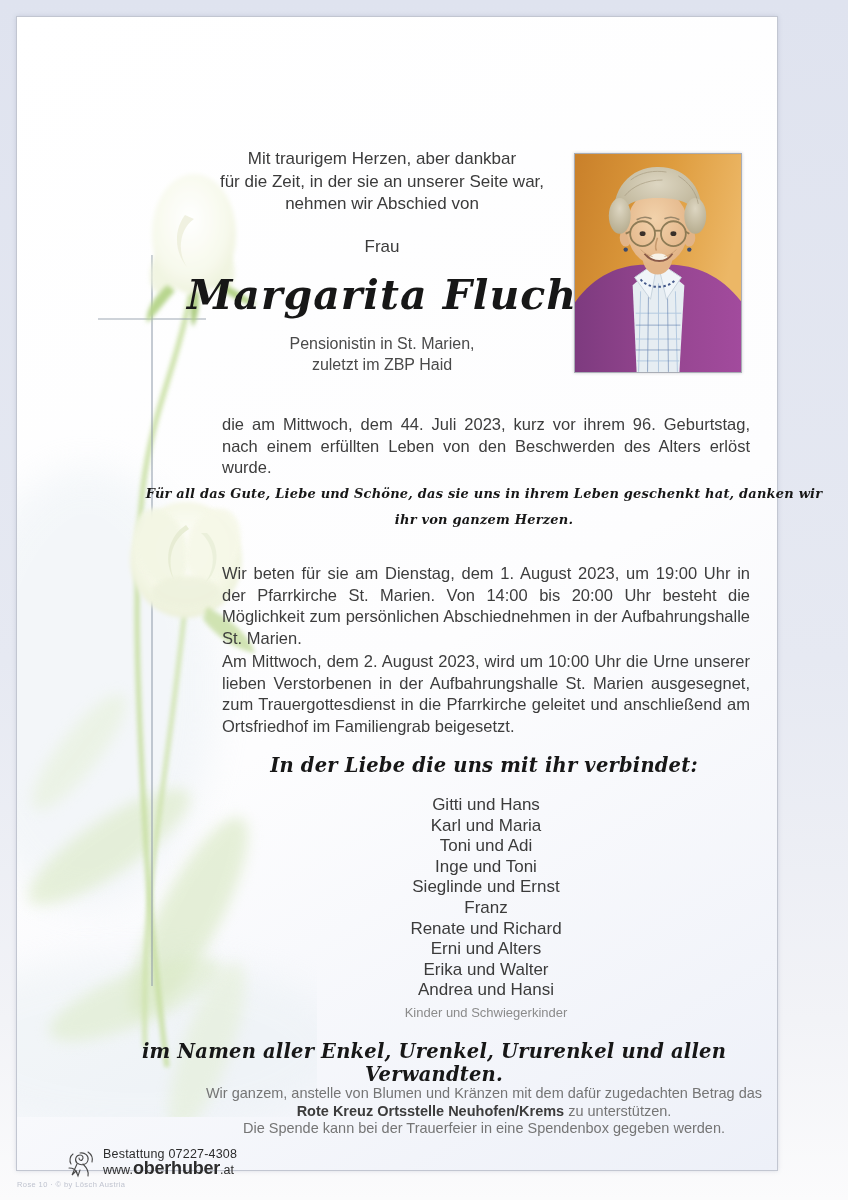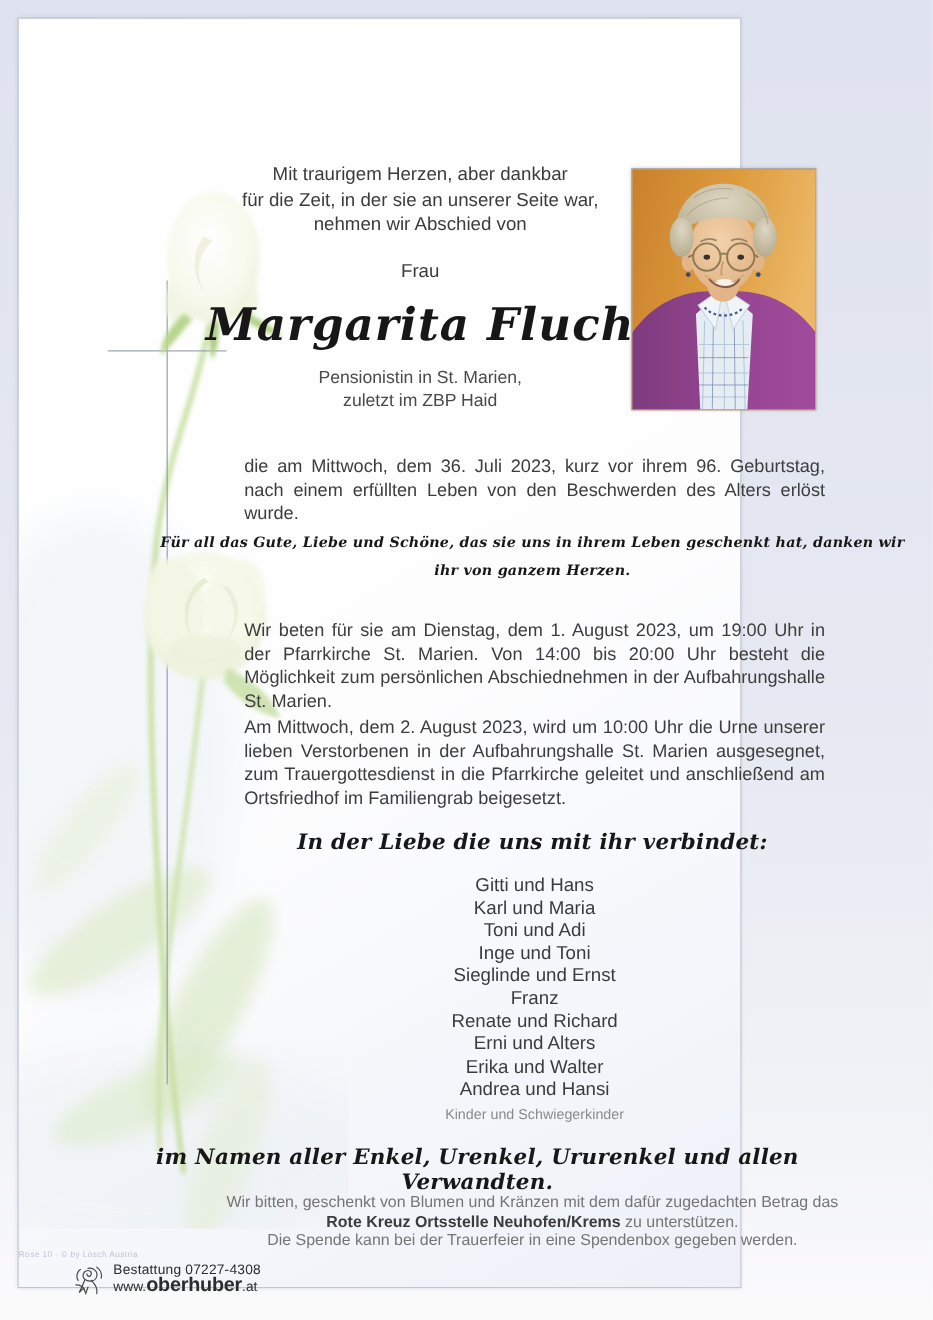--- a/index.html
+++ b/index.html
@@ -4,21 +4,21 @@
 <style>
   * { margin:0; padding:0; box-sizing:border-box; }
   html,body { width:848px; height:1200px; }
   body {
     position:relative;
     font-family:"Liberation Sans", sans-serif;
     background:linear-gradient(180deg,#dfe3ef 0%, #e6e9f2 55%, #f2f3f7 85%, #fbfbfc 100%);
     overflow:hidden;
   }
   .card {
-    position:absolute; left:16px; top:16px; width:658px; height:1155px;
+    position:absolute; left:16px; top:16px; width:762px; height:1155px;
     background:linear-gradient(150deg,#ffffff 0%, #fdfdfe 55%, #edf0f8 100%);
     border:1px solid #c2c6d1;
     box-shadow:0 0 4px rgba(120,130,160,.25);
   }
   .abs { position:absolute; }
   .center { text-align:center; }
   .body-text { font-size:16.5px; line-height:21.5px; color:#3d3d3d; }
   .justify { text-align:justify; }
   .script {
     font-family:"DejaVu Serif", serif;
@@ -43,21 +43,21 @@
   .mourners { left:205px; top:778px; width:528px; font-size:17px; line-height:20.6px; color:#3b3b3b; }
   .mourners-caption { font-size:13px; color:#8b8b8b; margin-top:2px; }
   .script-family { left:77px; top:1023px; width:680px; font-size:19.5px; }
   .donation { left:107px; top:1068px; width:720px; font-size:14.5px; line-height:17.5px; color:#757575; }
   .donation b { color:#3c3c3c; font-weight:700; }
   .footer { left:46px; top:1127px; display:flex; align-items:center; gap:6px; }
   .footer-text { color:#2c2c2c; line-height:14px; }
   .footer-line1 { font-size:12.5px; letter-spacing:.2px; }
   .footer-line2 { font-size:12.5px; }
   .footer-line2 .domain { font-size:18px; font-weight:600; letter-spacing:-0.2px; }
-  .copyright { left:17px; top:1136px; font-size:7.5px; color:#bfc3cf; letter-spacing:.4px; }
+  .copyright { left:17px; top:1180px; font-size:7.5px; color:#bfc3cf; letter-spacing:.4px; }
   .rose-art { left:0; top:30px; width:300px; height:1070px; pointer-events:none; }
   .rose-art svg { display:block; width:100%; height:100%; }
 </style>
 </head>
 <body>
 
 <div class="card">
 
   <div class="abs rose-art">
     <svg viewBox="0 0 300 1070">
@@ -219,21 +219,21 @@
 
       <ellipse cx="84" cy="104" rx="9" ry="4" fill="#f7f2e8"></ellipse>
       <path d="M70,100 C78,110 92,110 98,100" stroke="#8a5a48" stroke-width="2" fill="none"></path>
       <path d="M66,96 C70,100 74,102 78,103" stroke="#c69a6e" stroke-width="1" fill="none" opacity=".7"></path>
       <path d="M102,96 C98,100 94,102 90,103" stroke="#c69a6e" stroke-width="1" fill="none" opacity=".7"></path>
 
       <path d="M66,126 C74,136 94,136 101,126" stroke="#44598a" stroke-width="2" stroke-dasharray="2.5 2.5" fill="none"></path>
     </svg>
   </div>
 
-  <div class="abs para1 body-text justify">die am Mittwoch, dem 36. Juli 2023, kurz vor ihrem 96. Geburtstag, nach einem erfüllten Leben von den Beschwerden des Alters erlöst wurde.</div>
+  <div class="abs para1 body-text justify">die am Mittwoch, dem 44. Juli 2023, kurz vor ihrem 96. Geburtstag, nach einem erfüllten Leben von den Beschwerden des Alters erlöst wurde.</div>
 
   <div class="abs script-thanks script center">Für all das Gute, Liebe und Schöne, das sie uns in ihrem Leben geschenkt hat, danken wir ihr von ganzem Herzen.</div>
 
   <div class="abs para2 body-text justify">Wir beten für sie am Dienstag, dem 1. August 2023, um 19:00 Uhr in der Pfarrkirche St. Marien. Von 14:00 bis 20:00 Uhr besteht die Möglichkeit zum persönlichen Abschiednehmen in der Aufbahrungshalle St. Marien.</div>
 
   <div class="abs para3 body-text justify">Am Mittwoch, dem 2. August 2023, wird um 10:00 Uhr die Urne unserer lieben Verstorbenen in der Aufbahrungshalle St. Marien ausgesegnet, zum Trauergottesdienst in die Pfarrkirche geleitet und anschließend am Ortsfriedhof im Familiengrab beigesetzt.</div>
 
   <div class="abs script-connected script center">In der Liebe die uns mit ihr verbindet:</div>
 
   <div class="abs mourners center">
@@ -248,21 +248,21 @@
         <div>Erni und Alters</div>
         <div>Erika und Walter</div>
         <div>Andrea und Hansi</div>
       </div>
     <div class="mourners-caption">Kinder und Schwiegerkinder</div>
   </div>
 
   <div class="abs script-family script center">im Namen aller Enkel, Urenkel, Ururenkel und allen Verwandten.</div>
 
   <div class="abs donation center">
-    <div>Wir bitten, geschenkt von Blumen und Kränzen mit dem dafür zugedachten Betrag das</div>
+    <div>Wir ganzem, anstelle von Blumen und Kränzen mit dem dafür zugedachten Betrag das</div>
     <div><b>Rote Kreuz Ortsstelle Neuhofen/Krems</b><span> zu unterstützen.</span></div>
     <div>Die Spende kann bei der Trauerfeier in eine Spendenbox gegeben werden.</div>
   </div>
 
   <div class="abs footer">
     <svg width="34" height="36" viewBox="0 0 34 36">
       <g stroke="#4a4a4a" stroke-width="1.1" fill="none" stroke-linecap="round">
         <path d="M17,9 C22,8 26,12 25,16 C24,21 18,22 14,19 C11,16 13,11 17,11 C20,11 21,14 19,16 C18,17 16,16 16,14"></path>
         <path d="M10,10 C7,12 6,17 8,20"></path>
         <path d="M25,8 C28,10 30,14 29,18"></path>

